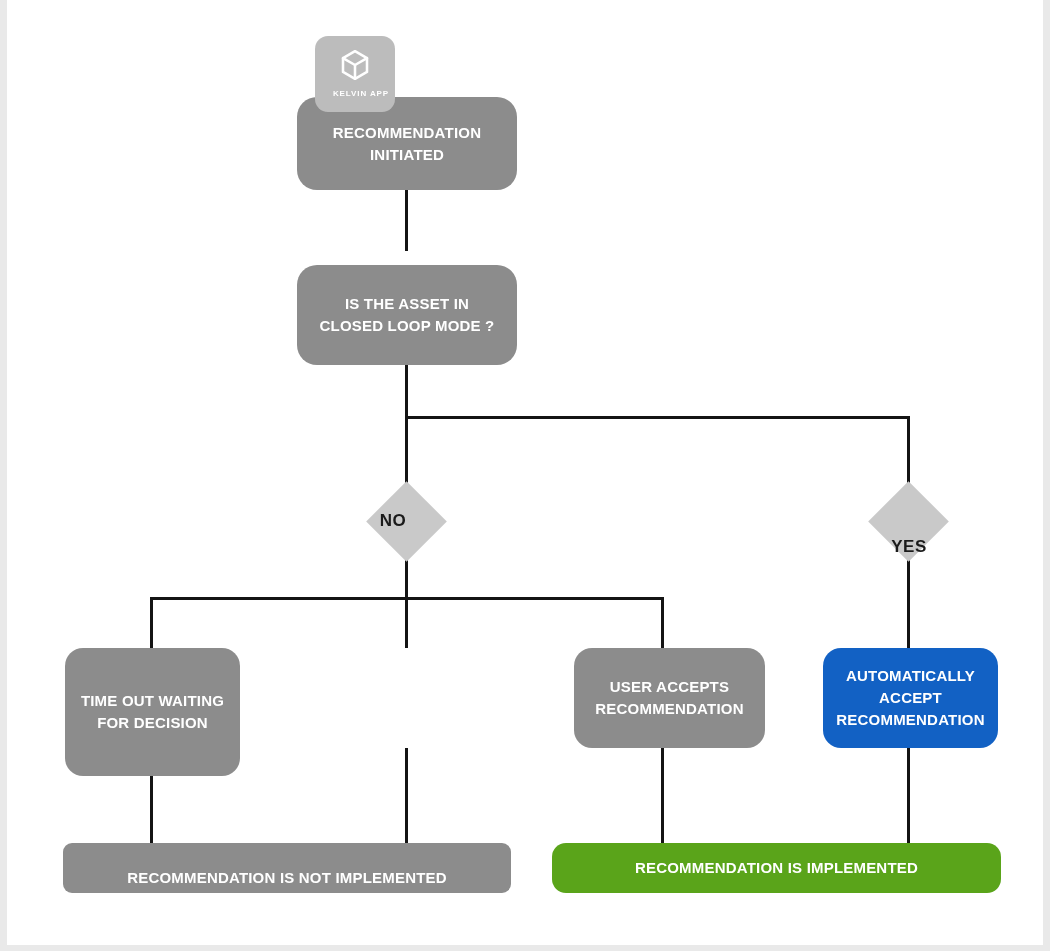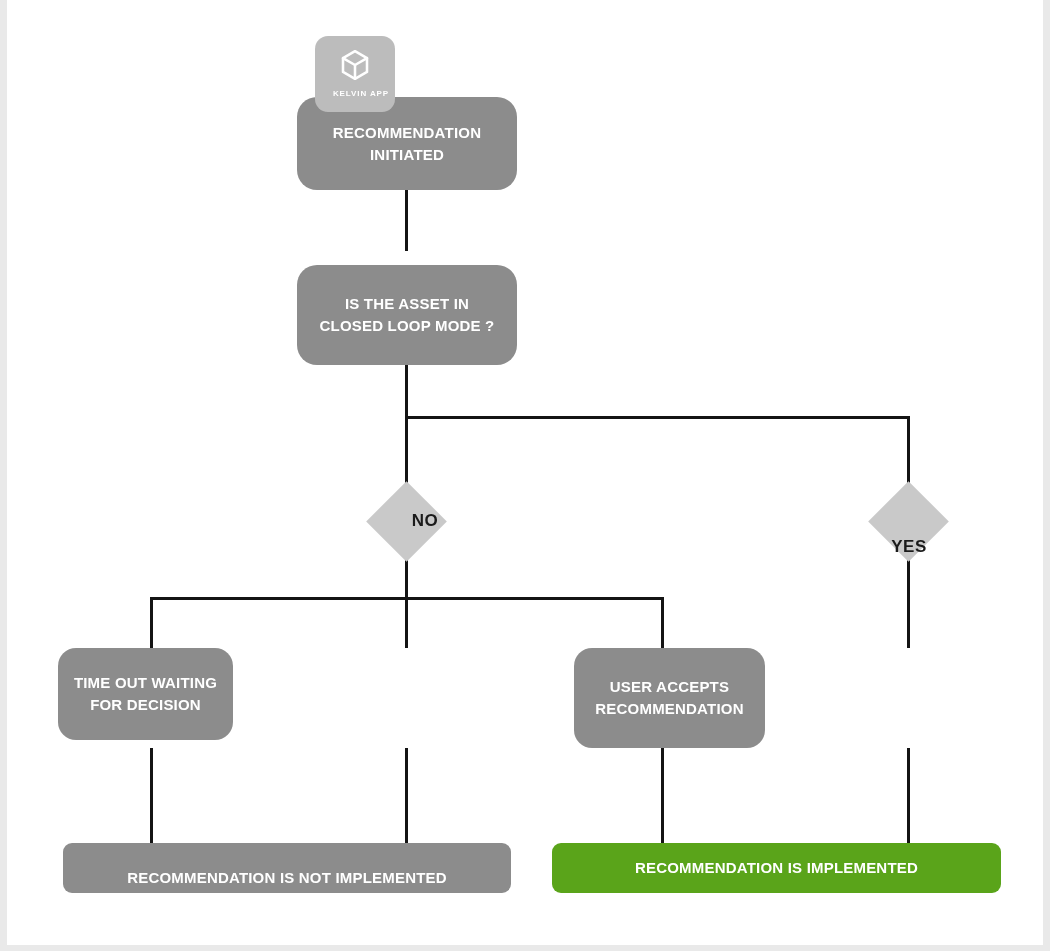--- a/index.html
+++ b/index.html
@@ -25,21 +25,21 @@
     display:flex;align-items:center;justify-content:center;
     text-align:center;color:var(--text-light,#fff);
     font-weight:700;font-size:15px;line-height:22px;
     border-radius:20px;background:var(--node-gray,#8c8c8c);
     padding:6px 14px;box-sizing:border-box;
     letter-spacing:.2px;
   }
   .node.small{border-radius:18px;}
   .node.bar{border-radius:9px;padding:4px 10px;}
   .node.blue{background:var(--blue,#1261c4);}
-  .node.green{background:var(--green,#5aa41a);}
+  .node.green{background:var(--green,#5aa41a);border-radius:14px;}
 
   
   .diamond{
     position:absolute;z-index:3;
     width:57px;height:57px;
     transform:rotate(45deg);
     background:var(--diamond-gray,#c9c9c9);
   }
   .diamond-label{
     position:absolute;z-index:4;width:90px;
@@ -92,34 +92,37 @@
     </svg>
     <span class="blabel">KELVIN APP</span>
   </div>
 
 
   <div class="node" style="left:297px;top:251px;width:220px;height:100px;margin-top:14px;">
     <span>IS THE ASSET IN CLOSED LOOP MODE ?</span>
   </div>
 
   <div class="diamond" style="left:378px;top:493px;"></div>
-  <div class="diamond-label" style="left:380px;top:511px;">NO</div>
+  <div class="diamond-label" style="left:348px;top:511px;">NO</div>
 
   <div class="diamond" style="left:880px;top:493px;"></div>
   <div class="diamond-label" style="left:864px;top:511px;margin-top:26px;">YES</div>
 
-  <div class="node small" style="left:58px;top:648px;width:175px;height:92px;">
+  <div class="node small" style="left:65px;top:648px;width:175px;height:128px;">
     <span>TIME OUT WAITING FOR DECISION</span>
   </div>
 
 
   <div class="node small" style="left:574px;top:648px;width:191px;height:100px;">
     <span>USER ACCEPTS RECOMMENDATION</span>
   </div>
 
+  <div class="node small blue" style="left:823px;top:648px;width:175px;height:100px;">
+    <span>AUTOMATICALLY ACCEPT RECOMMENDATION</span>
+  </div>
 
   <div class="node bar" style="left:63px;top:843px;width:448px;height:50px;align-items:flex-end;">
     <span>RECOMMENDATION IS NOT IMPLEMENTED</span>
   </div>
 
   <div class="node bar green" style="left:552px;top:843px;width:449px;height:50px;">
     <span>RECOMMENDATION IS IMPLEMENTED</span>
   </div>
 
 </div>

